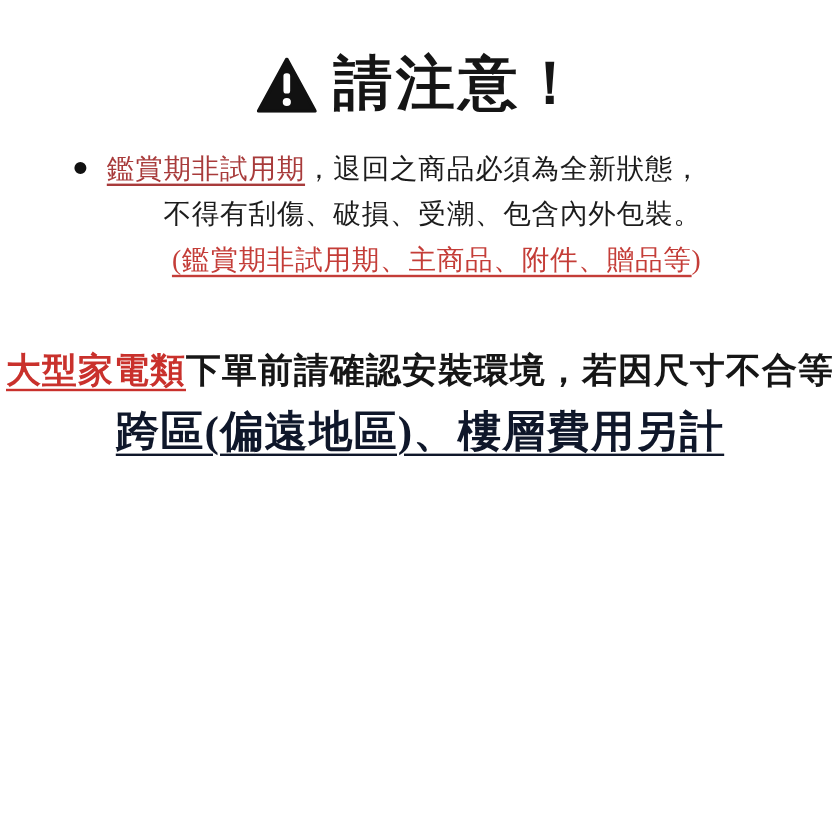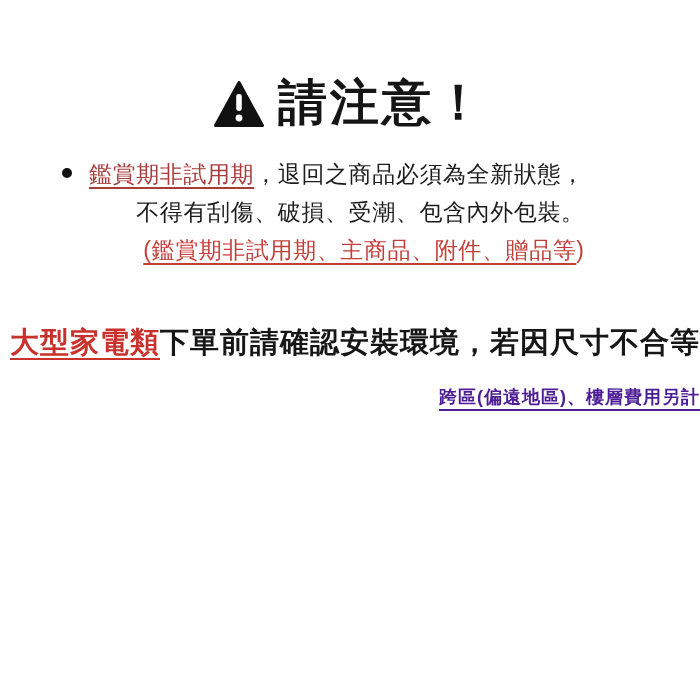--- a/index.html
+++ b/index.html
@@ -3,23 +3,22 @@
 <meta charset="utf-8">
 <style>
   * { margin: 0; padding: 0; box-sizing: border-box; }
   html, body { background: #ffffff; }
   .page {
     position: relative;
     width: 700px;
     height: 496px;
     background: #ffffff;
     overflow: hidden;
-    font-family: Liberation Sans, sans-serif;
+    font-family: Liberation Serif, serif;
     color: #1c1c1c;
-    margin-top: 33px;
   }
 
   
   .title-row {
     display: flex;
     align-items: center;
     justify-content: center;
     gap: 14px;
     padding-top: 44px;
   }
@@ -67,39 +66,39 @@
     color: #c43d38;
     text-decoration: underline;
     text-decoration-thickness: 2px;
     text-underline-offset: 5px;
   }
   .red-paren-close { color: #c43d38; }
 
   
   .footer {
     margin-top: 48px;
-    text-align: right;
+    text-align: center;
     font-weight: 700;
     color: #161616;
   }
   .footer p {
     font-size: 29px;
     line-height: 51px;
     letter-spacing: 1px;
   }
   .footer .lead-red {
     color: #c9312c;
     text-decoration: underline;
     text-decoration-thickness: 2px;
     text-underline-offset: 6px;
   }
   .footer-line3 {
     display: inline-block;
-    font-size: 18px;
-    color: #4c1d95;
+    font-size: 36px;
+    color: #0f172a;
     text-decoration: underline;
     text-decoration-thickness: 2px;
     text-underline-offset: 6px;
   }
 </style>
 </head>
 <body>
 
 <div class="page">
 

